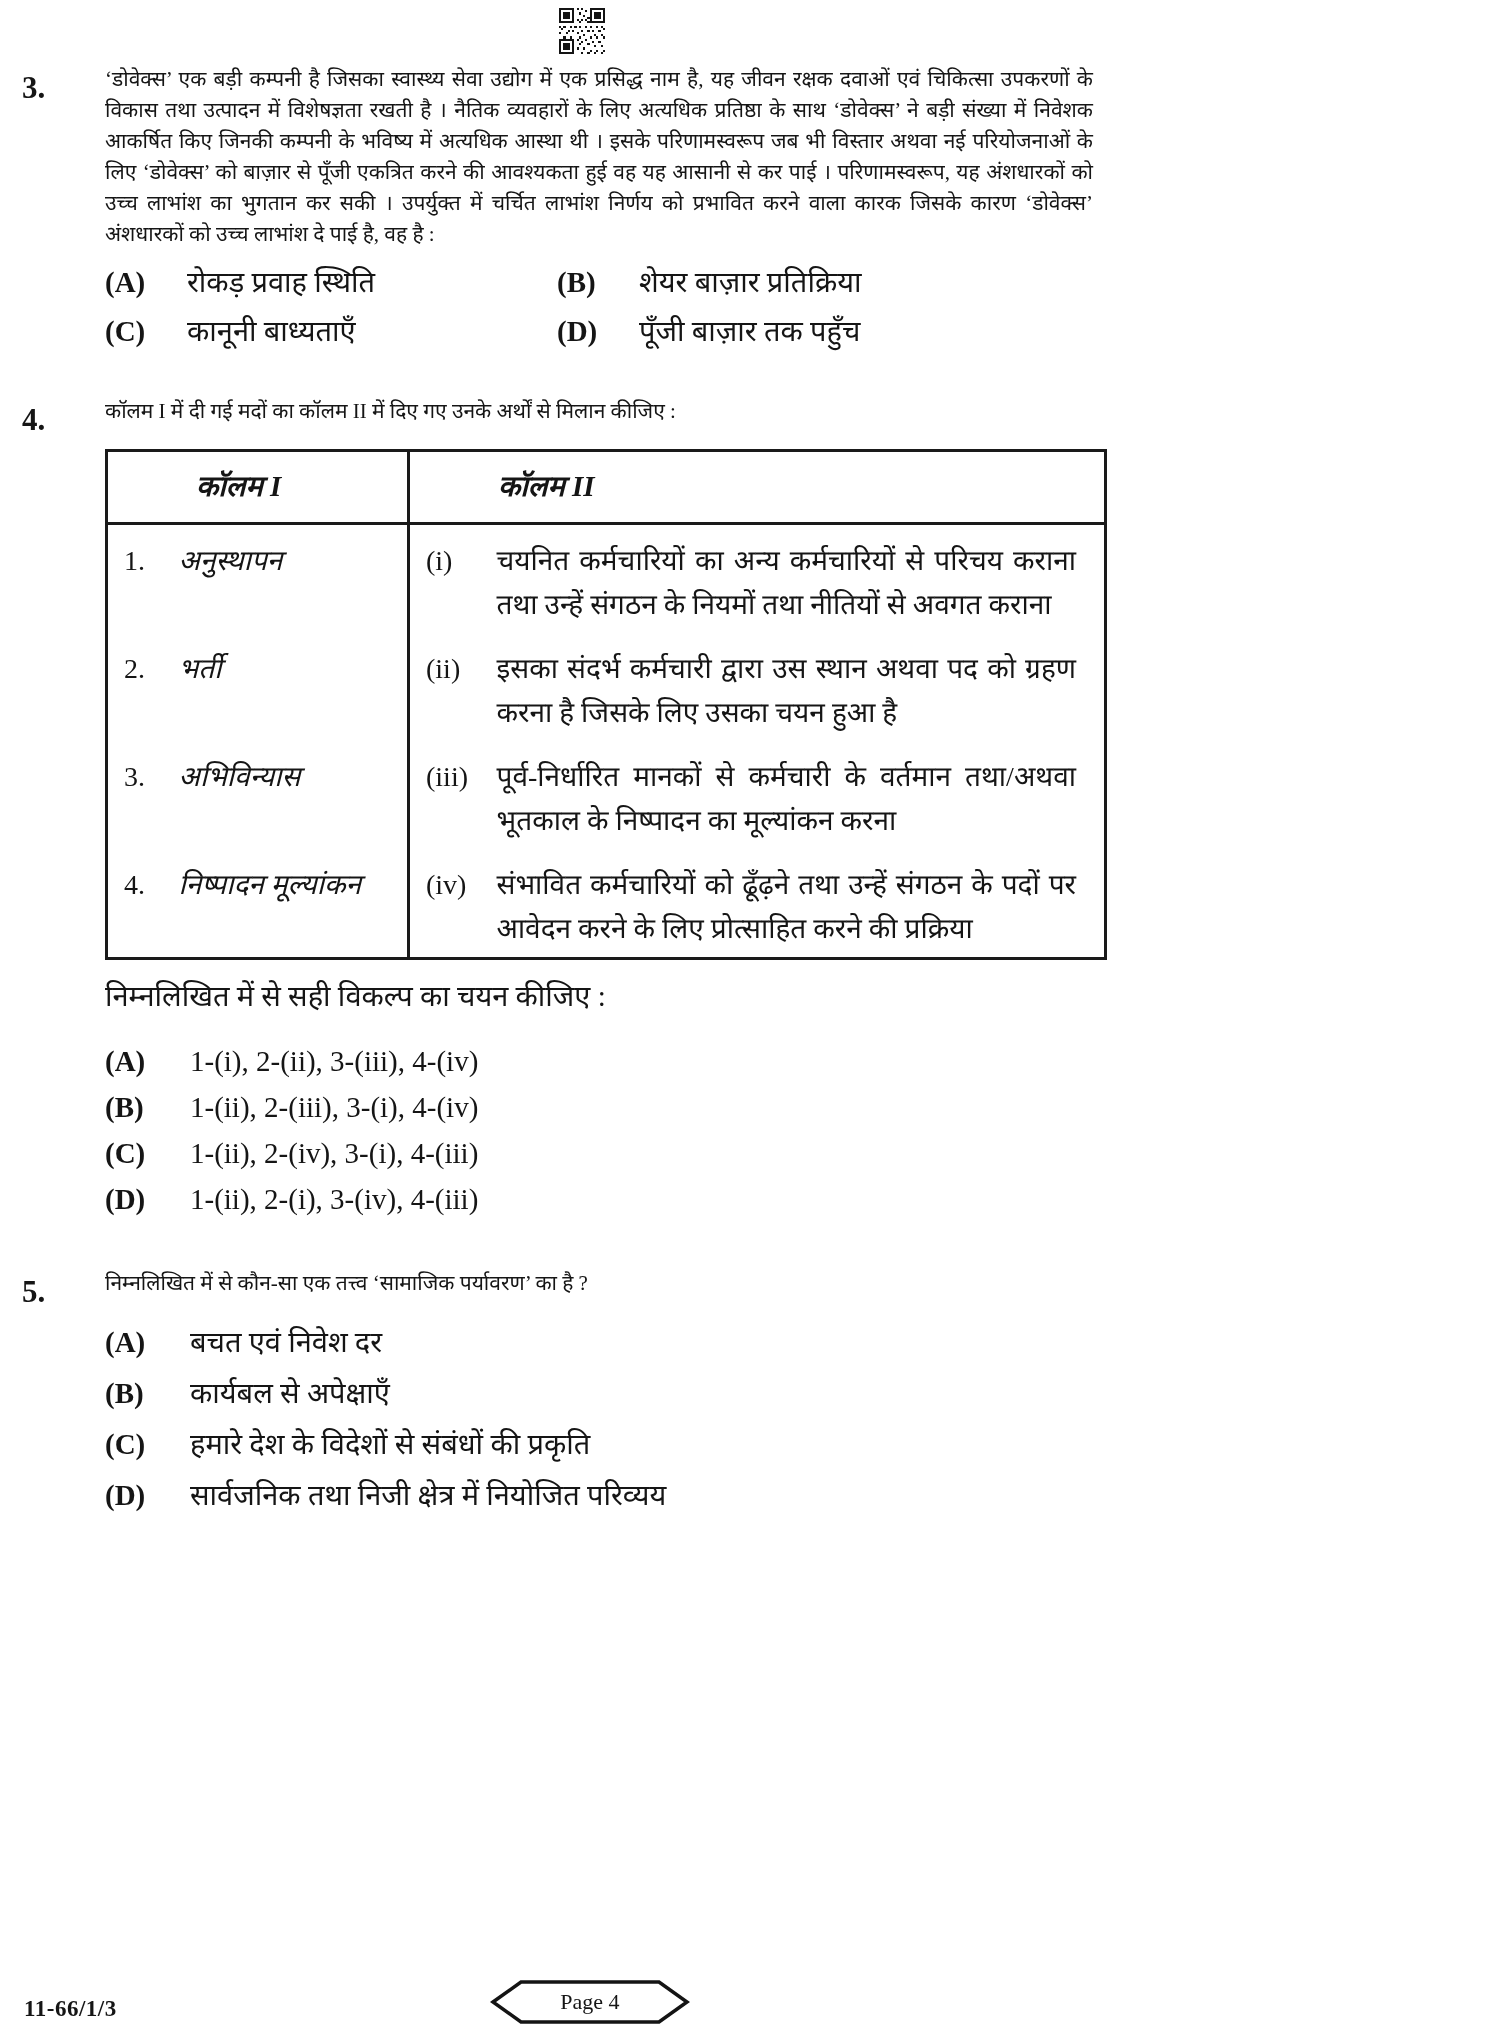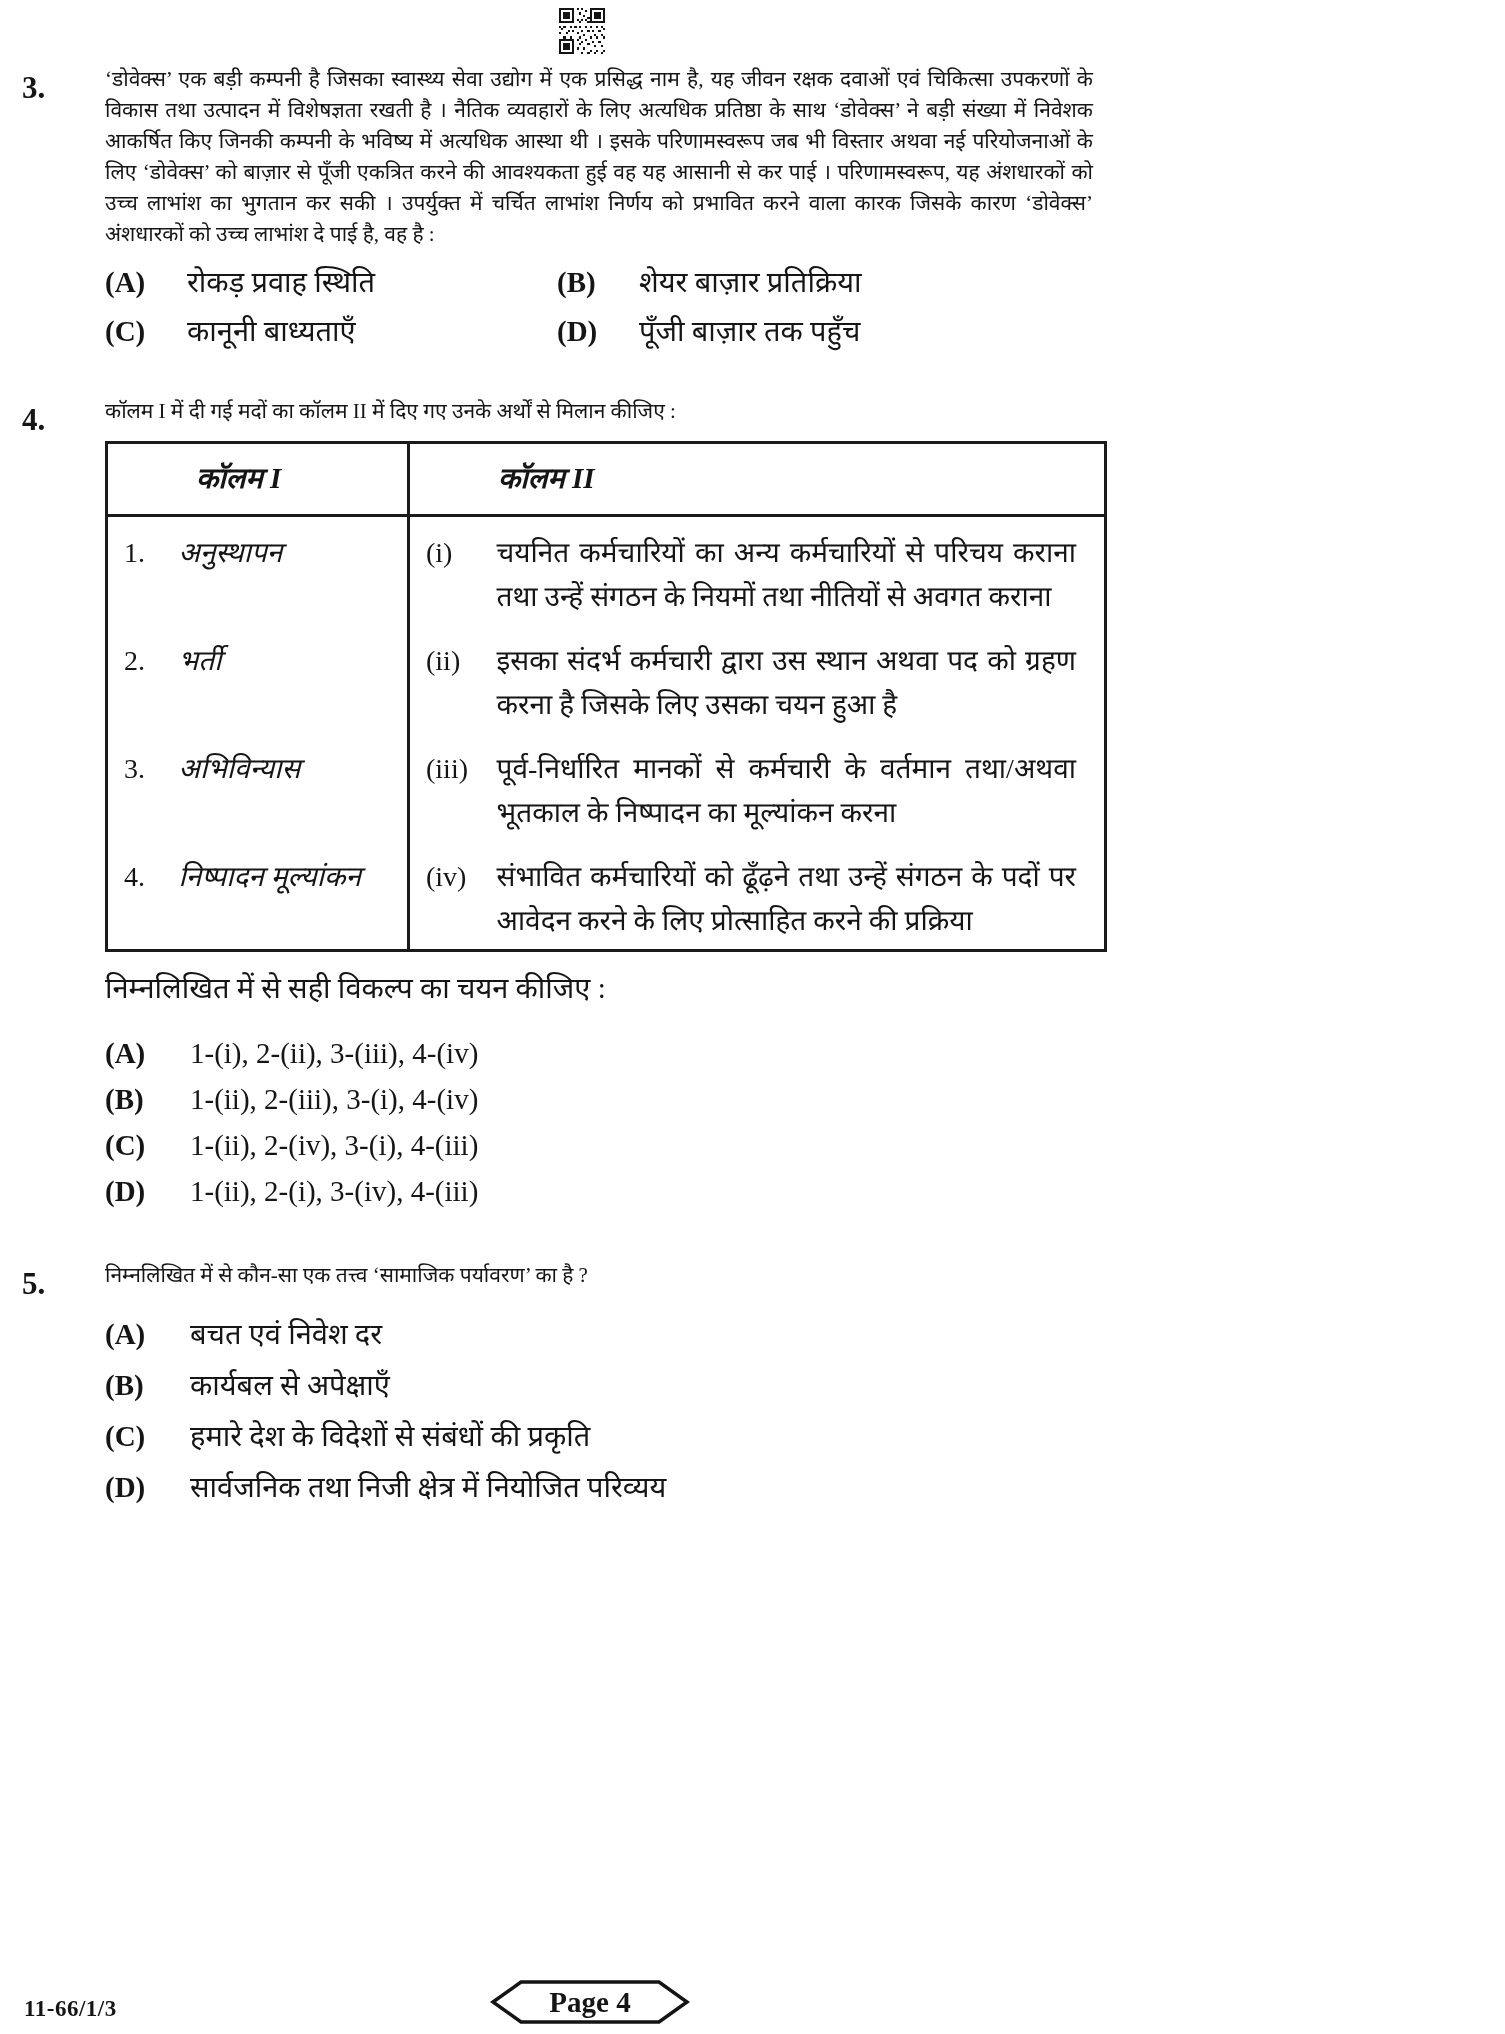--- a/index.html
+++ b/index.html
@@ -23,21 +23,21 @@
   .qtext { font-size:21px; line-height:31px; text-align:justify; }
 
   
   .opts2 { display:grid; grid-template-columns:452px 1fr; margin-top:8px; }
   .opt { display:flex; font-size:29px; line-height:49px; }
   .olabel { flex:0 0 82px; font-weight:600; }
   .otext { flex:1; }
 
   
   .match-table {
-    border-collapse:collapse; width:1002px; margin-top:14px;
+    border-collapse:collapse; width:1002px; margin-top:22px;
     border:3px solid #1a1a1a; font-size:28px;
   }
   .match-table th {
     text-align:left; font-style:italic; font-weight:700; font-size:29px;
     padding:14px 0 16px 88px; border-bottom:3px solid #1a1a1a; line-height:40px;
   }
   th.col-one { border-right:3px solid #1a1a1a; width:302px; }
   .match-table td { vertical-align:top; line-height:44px; padding-top:14px; padding-bottom:6px; }
   td.t-num  { width:72px;  padding-left:16px; }
   td.t-item { width:230px; border-right:3px solid #1a1a1a; padding-right:8px;font-style:italic; }
@@ -53,21 +53,21 @@
 
   
   .footer-code {
     position:absolute; left:24px; bottom:12px;
     font-size:23px; font-weight:700; letter-spacing:0.5px;
   }
   .pennant { position:absolute; left:489px; bottom:8px; width:202px; height:48px; }
   .pennant svg { position:absolute; inset:0; }
   .pennant .ptext {
     position:absolute; inset:0; display:flex; align-items:center; justify-content:center;
-    font-weight:700; font-size:29px;
+    font-weight:400; font-size:22px;
   }
 
   .mb-q3 { margin-bottom:40px; }
   .mb-q4 { margin-bottom:46px; }
 </style>
 </head>
 <body>
 
 <div class="page">
 

